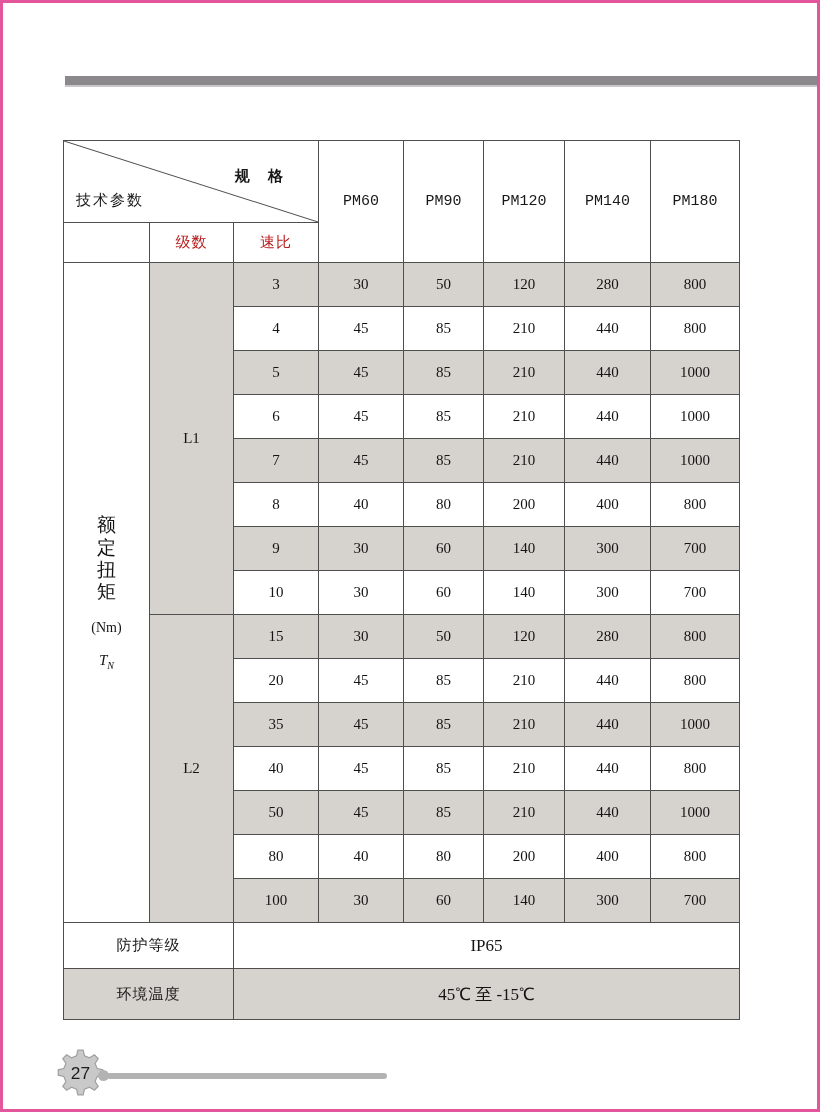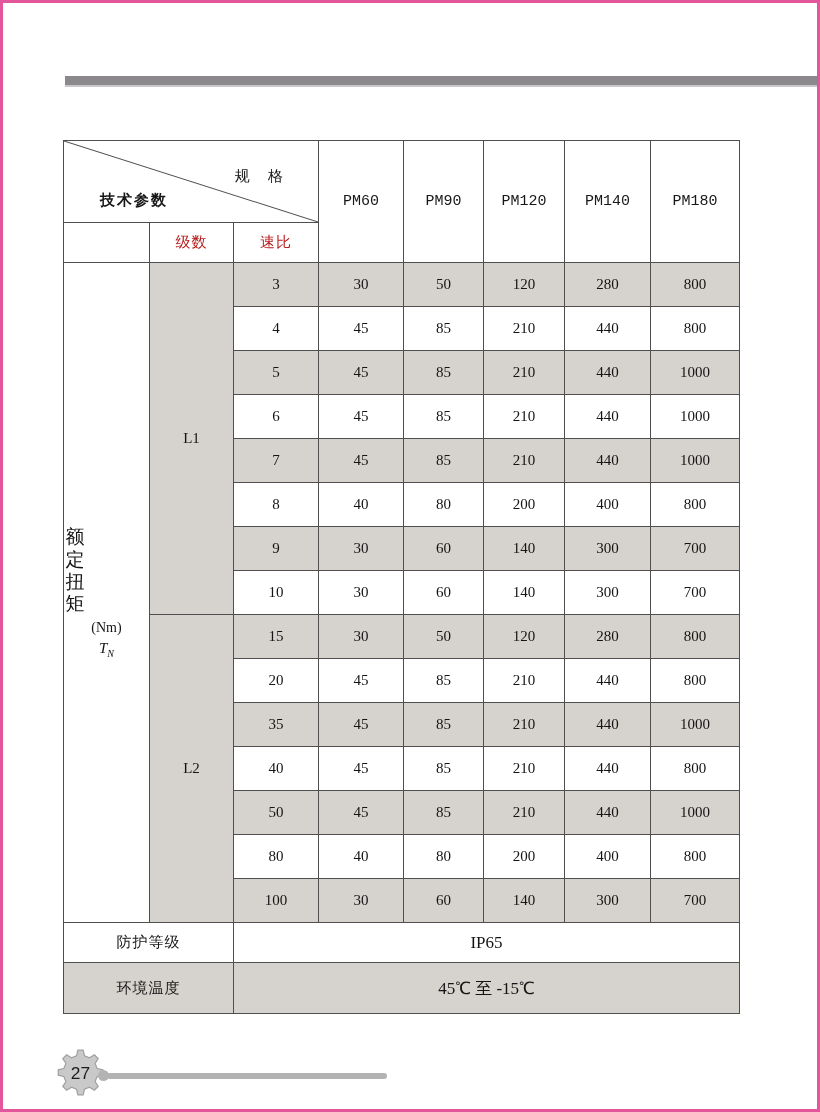--- a/index.html
+++ b/index.html
@@ -32,43 +32,43 @@
     color:#141414;
   }
   table.spec td, table.spec th {
     border:1px solid var(--grid,#4f4f4f);
     text-align:center; vertical-align:middle;
     font-weight:normal; padding:0;
   }
   thead tr.hrow1 { height:82px; }
   thead tr.hrow2 { height:40px; }
   tbody.data tr { height:44px; }
-  tbody.foot tr.prot { height:40px; }
+  tbody.foot tr.prot { height:46px; }
   tbody.foot tr.temp { height:51px; }
 
   th.pmcol { font-size:15px; font-family:Liberation Mono, monospace; color:#171717; }
 
   .diag { position:relative; background:#fff; }
   .diag svg { position:absolute; left:0; top:0; width:100%; height:100%; display:block; }
   .diag-top {
     position:absolute; right:28px; top:26px;
-    font-size:15px; font-weight:normal; letter-spacing:7px; color:#171717;
+    font-size:15px; font-weight:bold; letter-spacing:7px; color:#171717;
   }
   .diag-bottom {
     position:absolute; left:12px; bottom:12px;
-    font-size:15px; font-weight:bold; letter-spacing:2px; color:#171717;margin-left:24px;
+    font-size:15px; font-weight:normal; letter-spacing:2px; color:#171717;
   }
   .subhead { font-size:15px; font-weight:bold; letter-spacing:1px; color:#b91c1c; }
 
   .shaded { background:var(--shade,#d6d2cd); }
   .stage-cell { background:var(--shade,#d6d2cd); font-size:15px; font-family:"Liberation Serif", serif; }
   .ratio-cell, .value-cell { font-size:15px; font-family:"Liberation Serif", serif; }
 
   .torque-cell { background:#fff; }
-  .tq-wrap { display:flex; flex-direction:column; gap:4px; }
+  .tq-wrap { display:flex; flex-direction:column; align-items:center; gap:16px; }
   .tq-vert {
     width:22px; font-size:19px; line-height:1.18;
     word-break:break-all; font-family:"Liberation Serif", serif; color:#141414;
   }
   .tq-unit { font-size:14px; font-family:"Liberation Serif", serif; color:#141414; }
   .tq-sym { font-size:15px; font-family:"Liberation Serif", serif; font-style:italic; color:#141414; }
   .tq-sym sub { font-size:10px; }
 
   .flabel { font-size:15px; font-weight:bold; letter-spacing:1px; color:#171717; }
   .fvalue { font-size:17px; font-family:"Liberation Serif", serif; }

